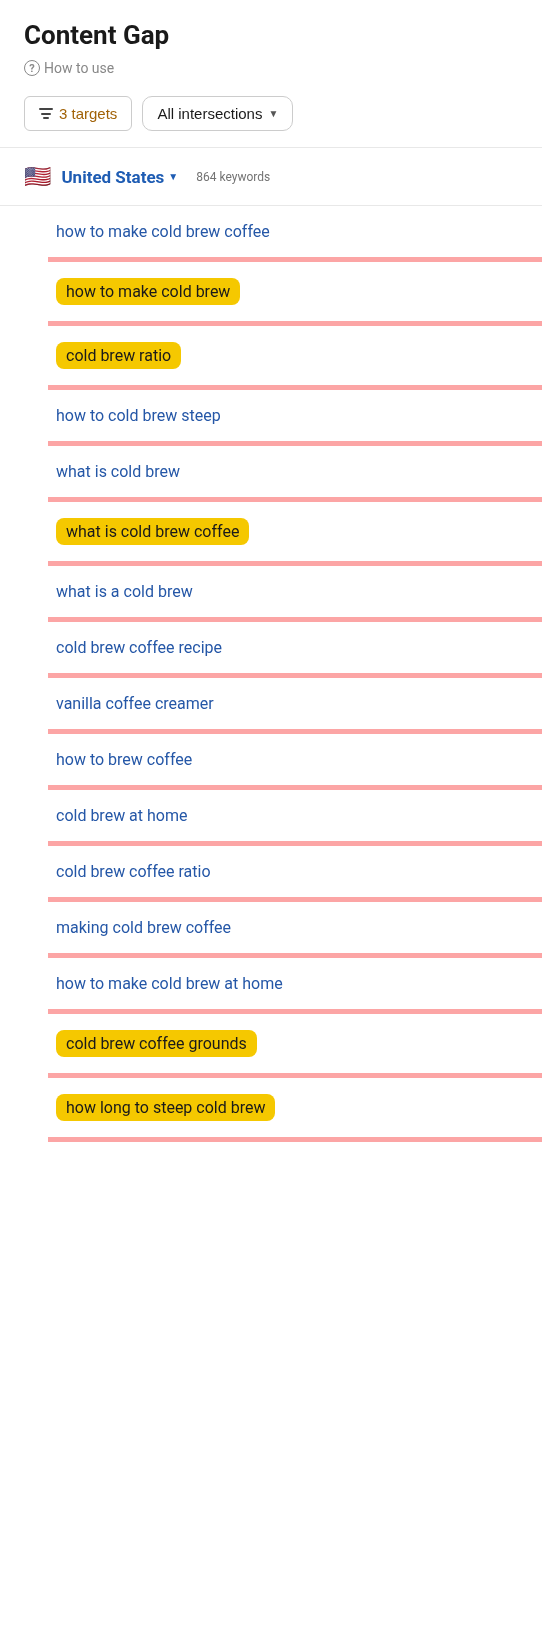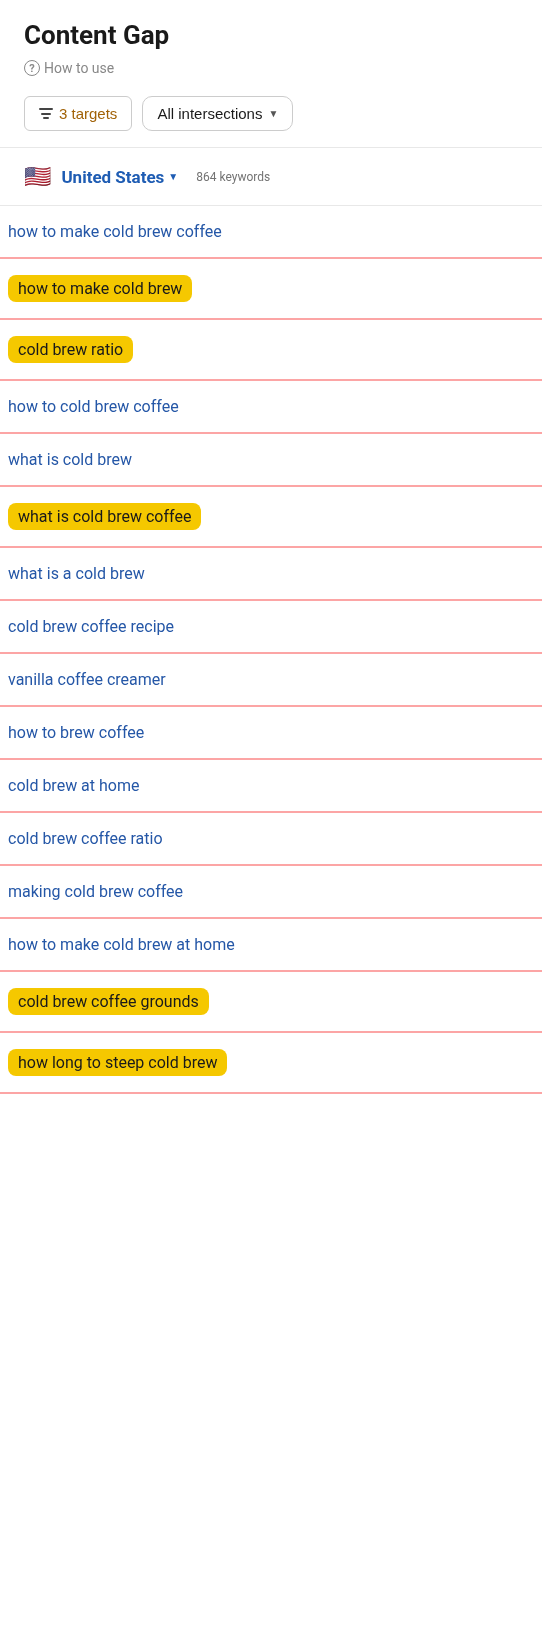--- a/index.html
+++ b/index.html
@@ -161,22 +161,23 @@
       color: #1a1a1a;
     }
 
     
     .keyword-list {
       width: 100%;
     }
 
     .keyword-row {
       padding: 16px 8px;
-      border-bottom: 2px solid #fca5a5;
-      cursor: pointer;
+      border-bottom: 5px solid #fca5a5;
+      cursor: pointer;
+      margin-left: 48px;
     }
 
     .keyword-link {
       font-size: 16px;
       color: #2557a7;
       text-decoration: none;
       display: inline-block;
     }
 
     .keyword-highlight {
@@ -224,21 +225,21 @@
       <span class="country-chevron">▼</span>
     </span>
     <span class="keywords-count">864 keywords</span>
   </div>
 
 
   <div class="keyword-list" id="keyword-list">
   <div class="keyword-row"><a class="keyword-link" href="#">how to make cold brew coffee</a></div>
       <div class="keyword-row"><span class="keyword-highlight">how to make cold brew</span></div>
       <div class="keyword-row"><span class="keyword-highlight">cold brew ratio</span></div>
-      <div class="keyword-row"><a class="keyword-link" href="#">how to cold brew coffee</a></div>
+      <div class="keyword-row"><a class="keyword-link" href="#">how to cold brew steep</a></div>
       <div class="keyword-row"><a class="keyword-link" href="#">what is cold brew</a></div>
       <div class="keyword-row"><span class="keyword-highlight">what is cold brew coffee</span></div>
       <div class="keyword-row"><a class="keyword-link" href="#">what is a cold brew</a></div>
       <div class="keyword-row"><a class="keyword-link" href="#">cold brew coffee recipe</a></div>
       <div class="keyword-row"><a class="keyword-link" href="#">vanilla coffee creamer</a></div>
       <div class="keyword-row"><a class="keyword-link" href="#">how to brew coffee</a></div>
       <div class="keyword-row"><a class="keyword-link" href="#">cold brew at home</a></div>
       <div class="keyword-row"><a class="keyword-link" href="#">cold brew coffee ratio</a></div>
       <div class="keyword-row"><a class="keyword-link" href="#">making cold brew coffee</a></div>
       <div class="keyword-row"><a class="keyword-link" href="#">how to make cold brew at home</a></div>

